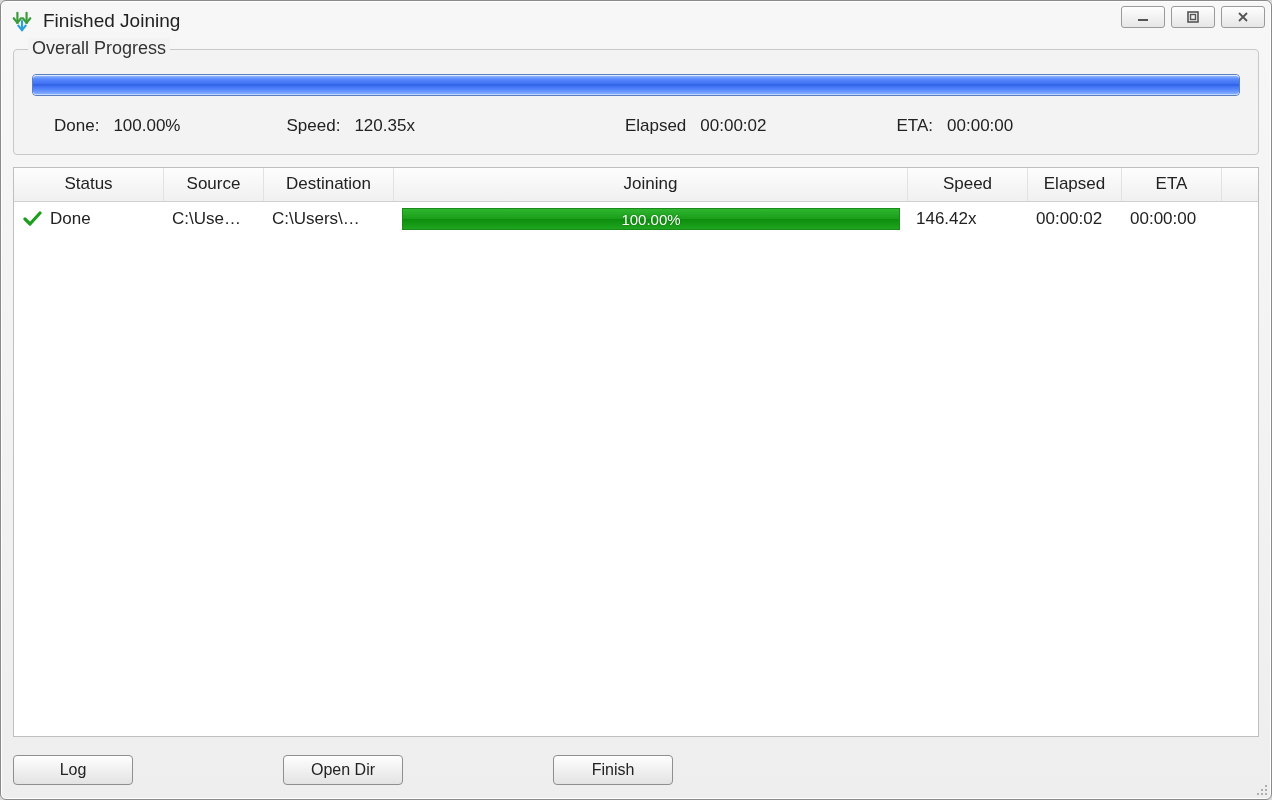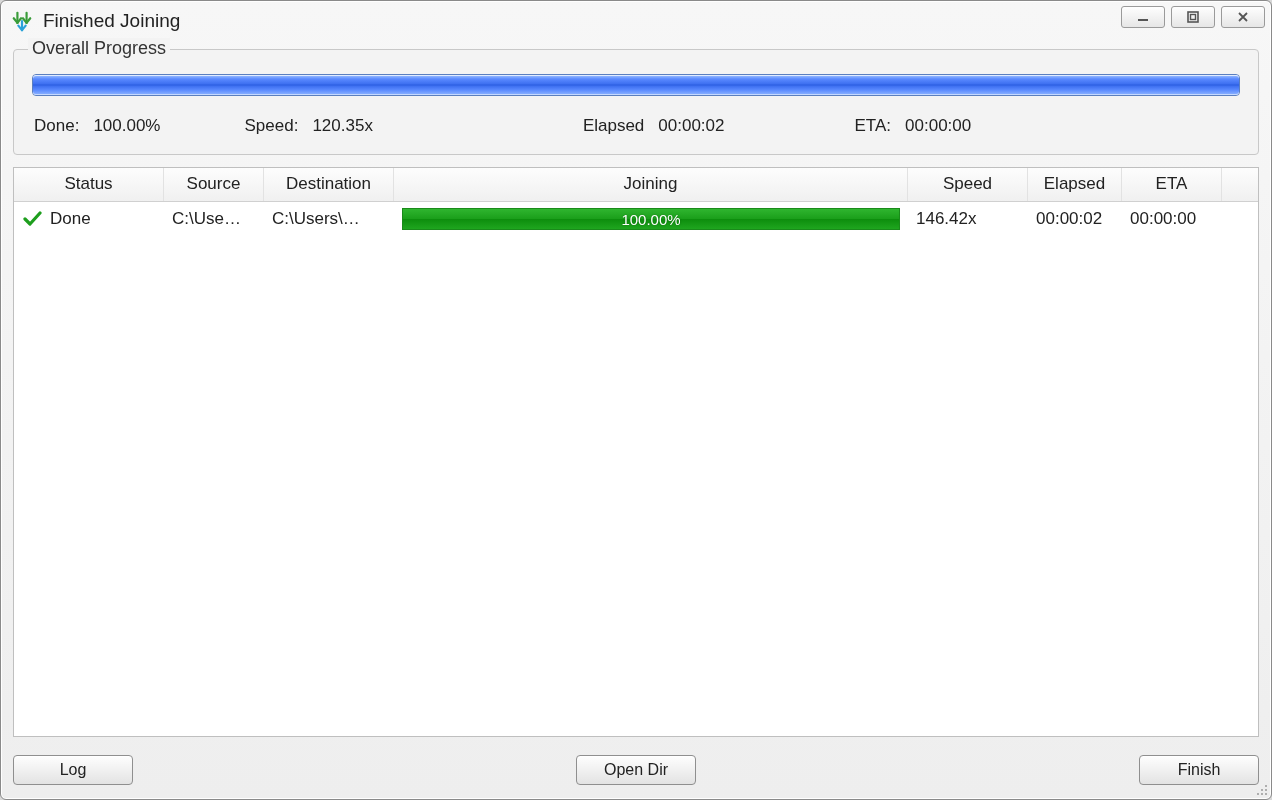--- a/index.html
+++ b/index.html
@@ -95,22 +95,22 @@
     }
     .stats-row {
       display: flex;
       margin-top: 20px;
       font-size: 17px;
       color: #222;
     }
     .stat { display: flex; gap: 14px; }
     .stat .label { }
     .stat .value { }
-    .stat.done { margin-left: 2px; }
-    .stat.speed { margin-left: 84px; }
+    .stat.done { margin-left: 22px; }
+    .stat.speed { margin-left: 106px; }
     .stat.elapsed { margin-left: 210px; }
     .stat.eta { margin-left: 130px; }
 
     .list {
       flex: 1;
       border: 1px solid #bfbfbf;
       background: #ffffff;
       display: flex;
       flex-direction: column;
       overflow: hidden;
@@ -180,21 +180,21 @@
     .row-bar-text {
       position: relative;
       color: #ffffff;
       font-size: 15px;
       text-shadow: 0 0 2px rgba(0,0,0,0.3);
     }
     .check-icon { color: #1e9e1e; width: 20px; height: 20px; }
 
     .button-row {
       display: flex;
-      justify-content: space-between;
+      justify-content: flex-start;
       gap: 150px;
       padding: 6px 0 4px 0;
     }
     .btn {
       width: 120px;
       height: 30px;
       background: linear-gradient(#fefefe, #e3e3e3);
       border: 1px solid #8f8f8f;
       border-radius: 4px;
       font-size: 16px;

